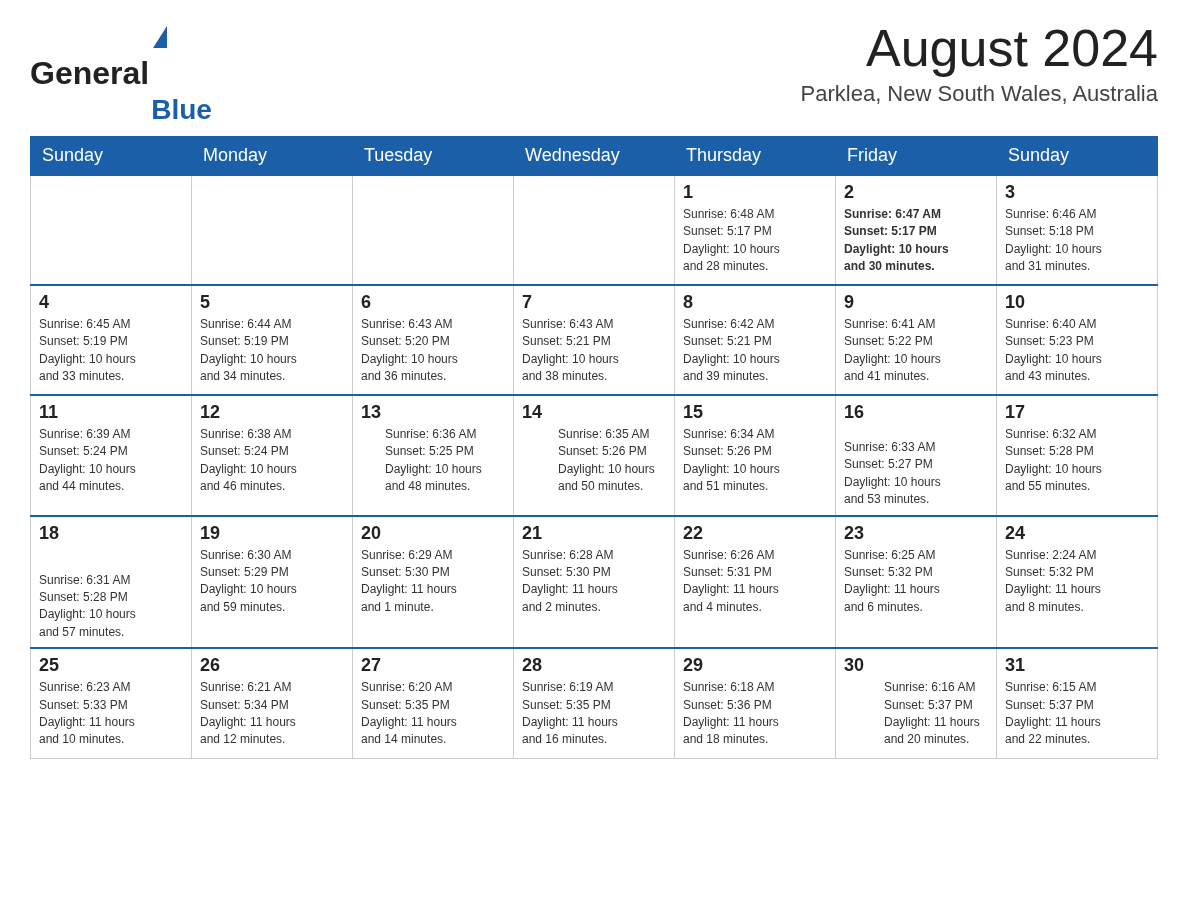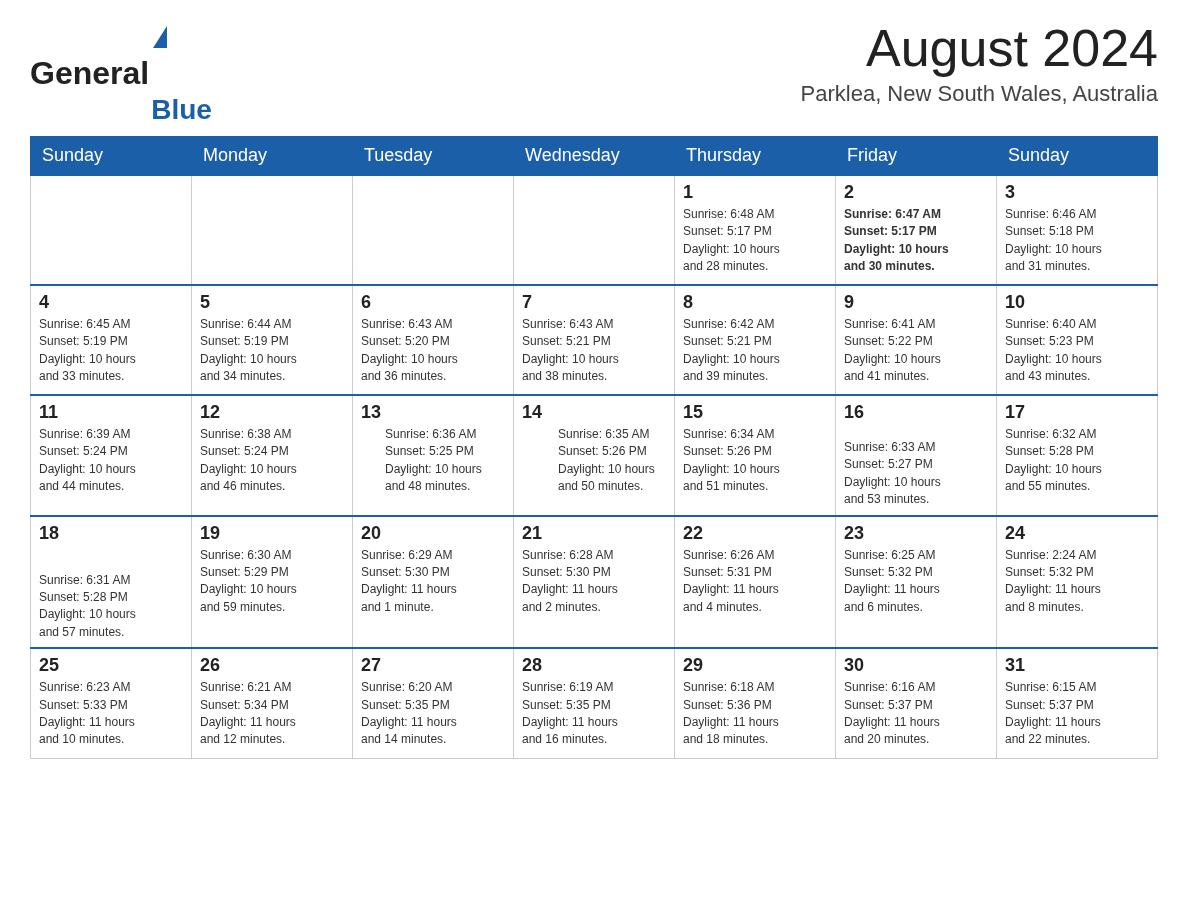--- a/index.html
+++ b/index.html
@@ -331,21 +331,21 @@
         </td>
         <td>
           <div class="day-number">29</div>
           <div class="day-info" style="white-space: pre-line;">Sunrise: 6:18 AM
 Sunset: 5:36 PM
 Daylight: 11 hours
 and 18 minutes.</div>
         </td>
         <td>
           <div class="day-number">30</div>
-          <div class="day-info" style="white-space: pre-line;">Sunrise: 6:16 AM
+          <div class="day-info" style="white-space: pre-line; margin-left: 40px;">Sunrise: 6:16 AM
 Sunset: 5:37 PM
 Daylight: 11 hours
 and 20 minutes.</div>
         </td>
         <td>
           <div class="day-number">31</div>
           <div class="day-info" style="white-space: pre-line;">Sunrise: 6:15 AM
 Sunset: 5:37 PM
 Daylight: 11 hours
 and 22 minutes.</div>

